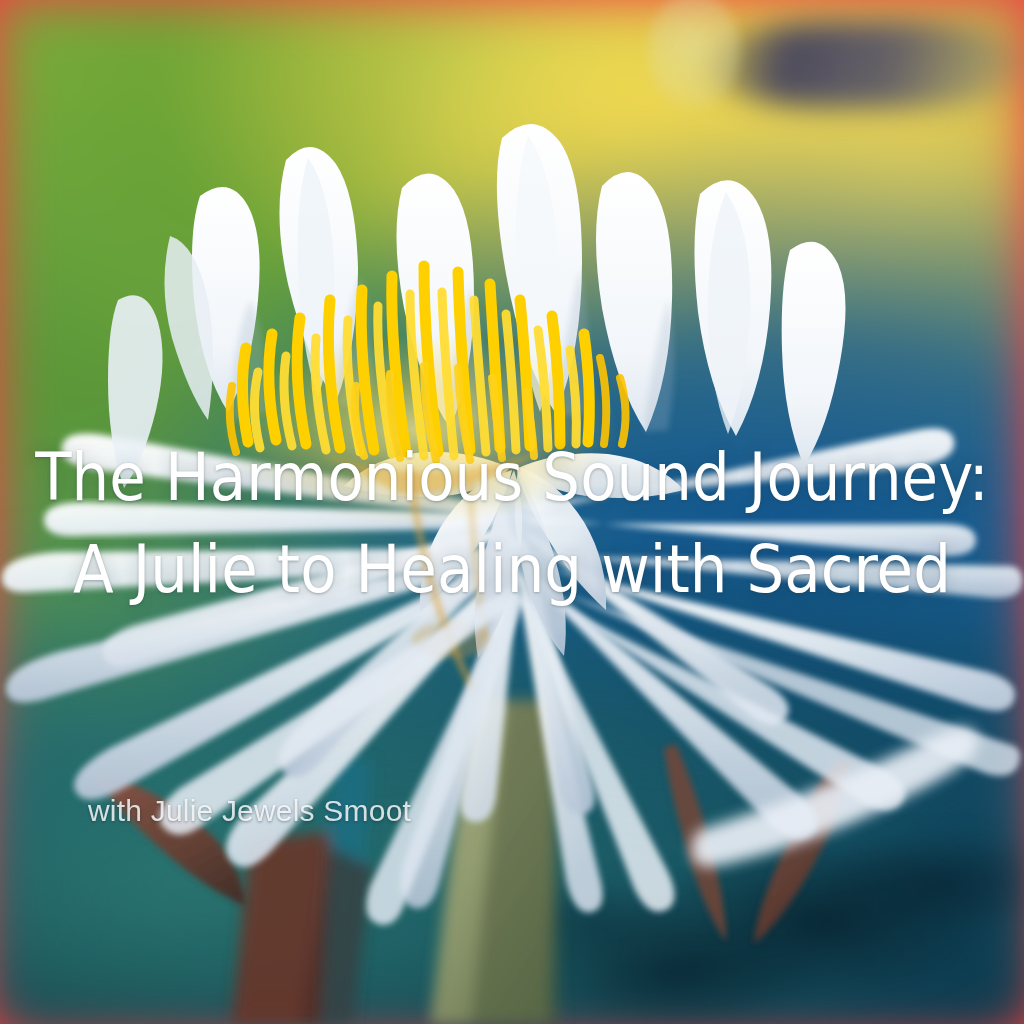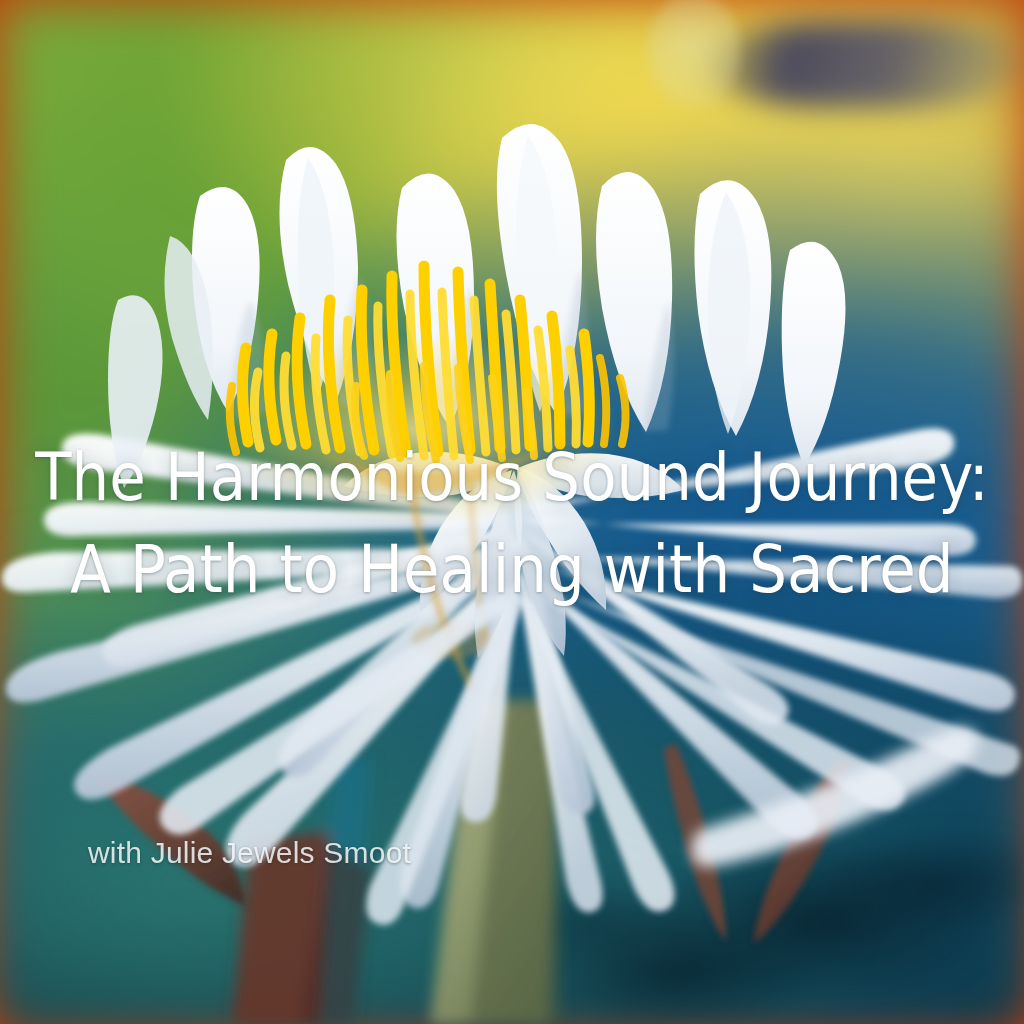--- a/index.html
+++ b/index.html
@@ -2,21 +2,21 @@
 <html><head>
 <meta charset="utf-8">
 <style>
   html,body{margin:0;padding:0;background:#000;}
   body{font-family:"Liberation Sans",sans-serif;}
 
   #poster{
     position:relative;
     width:1024px;height:1024px;
     overflow:hidden;
-    background:#c2410c;
+    background:#ef4444;
   }
 
   
   .layer{position:absolute;inset:0;}
 
   
   .bg-base{
     background:
       radial-gradient(120% 70% at 78% 52%, rgba(18,86,146,.96) 0%, rgba(20,90,148,.80) 26%, rgba(24,92,140,.0) 58%),
       radial-gradient(70% 42% at 88% 18%, rgba(248,222,88,.95) 0%, rgba(240,208,70,.55) 46%, rgba(230,200,70,0) 74%),
@@ -77,21 +77,21 @@
     font-stretch:condensed;
     font-size:66px;
     line-height:92px;
     letter-spacing:.1px;
     font-weight:400;
     text-shadow:0 1px 3px rgba(40,60,70,.38), 0 0 16px rgba(30,50,60,.22);
     white-space:nowrap;
   }
   #title .tline{display:block;}
   #byline{
-    position:absolute;left:88px;top:836px;
+    position:absolute;left:88px;top:794px;
     color:rgba(255,255,255,.82);
     font-family:"Liberation Sans",sans-serif;
     font-size:30px;
     font-weight:400;
     letter-spacing:.2px;
     text-shadow:0 1px 3px rgba(20,40,50,.45);
     white-space:nowrap;
   }
 </style>
 </head>
@@ -294,18 +294,18 @@
 
       <g filter="url(#medBlur)">
         <path d="M700 830 Q820 792 934 736 Q966 720 976 734 Q986 750 952 772 Q840 838 726 864 Q694 872 692 854 Q690 838 700 830 Z" fill="#e9eff6" opacity=".92"></path>
       </g>
     </svg>
   </div>
 
   <div class="text-wrap">
     <div id="title">
       <span class="tline">The Harmonious Sound Journey:</span>
-      <span class="tline">A Path to Healing with Sacred</span>
+      <span class="tline">A Julie to Healing with Sacred</span>
     </div>
     <div id="byline">with Julie Jewels Smoot</div>
   </div>
 
 </div>
 
 </body></html>

